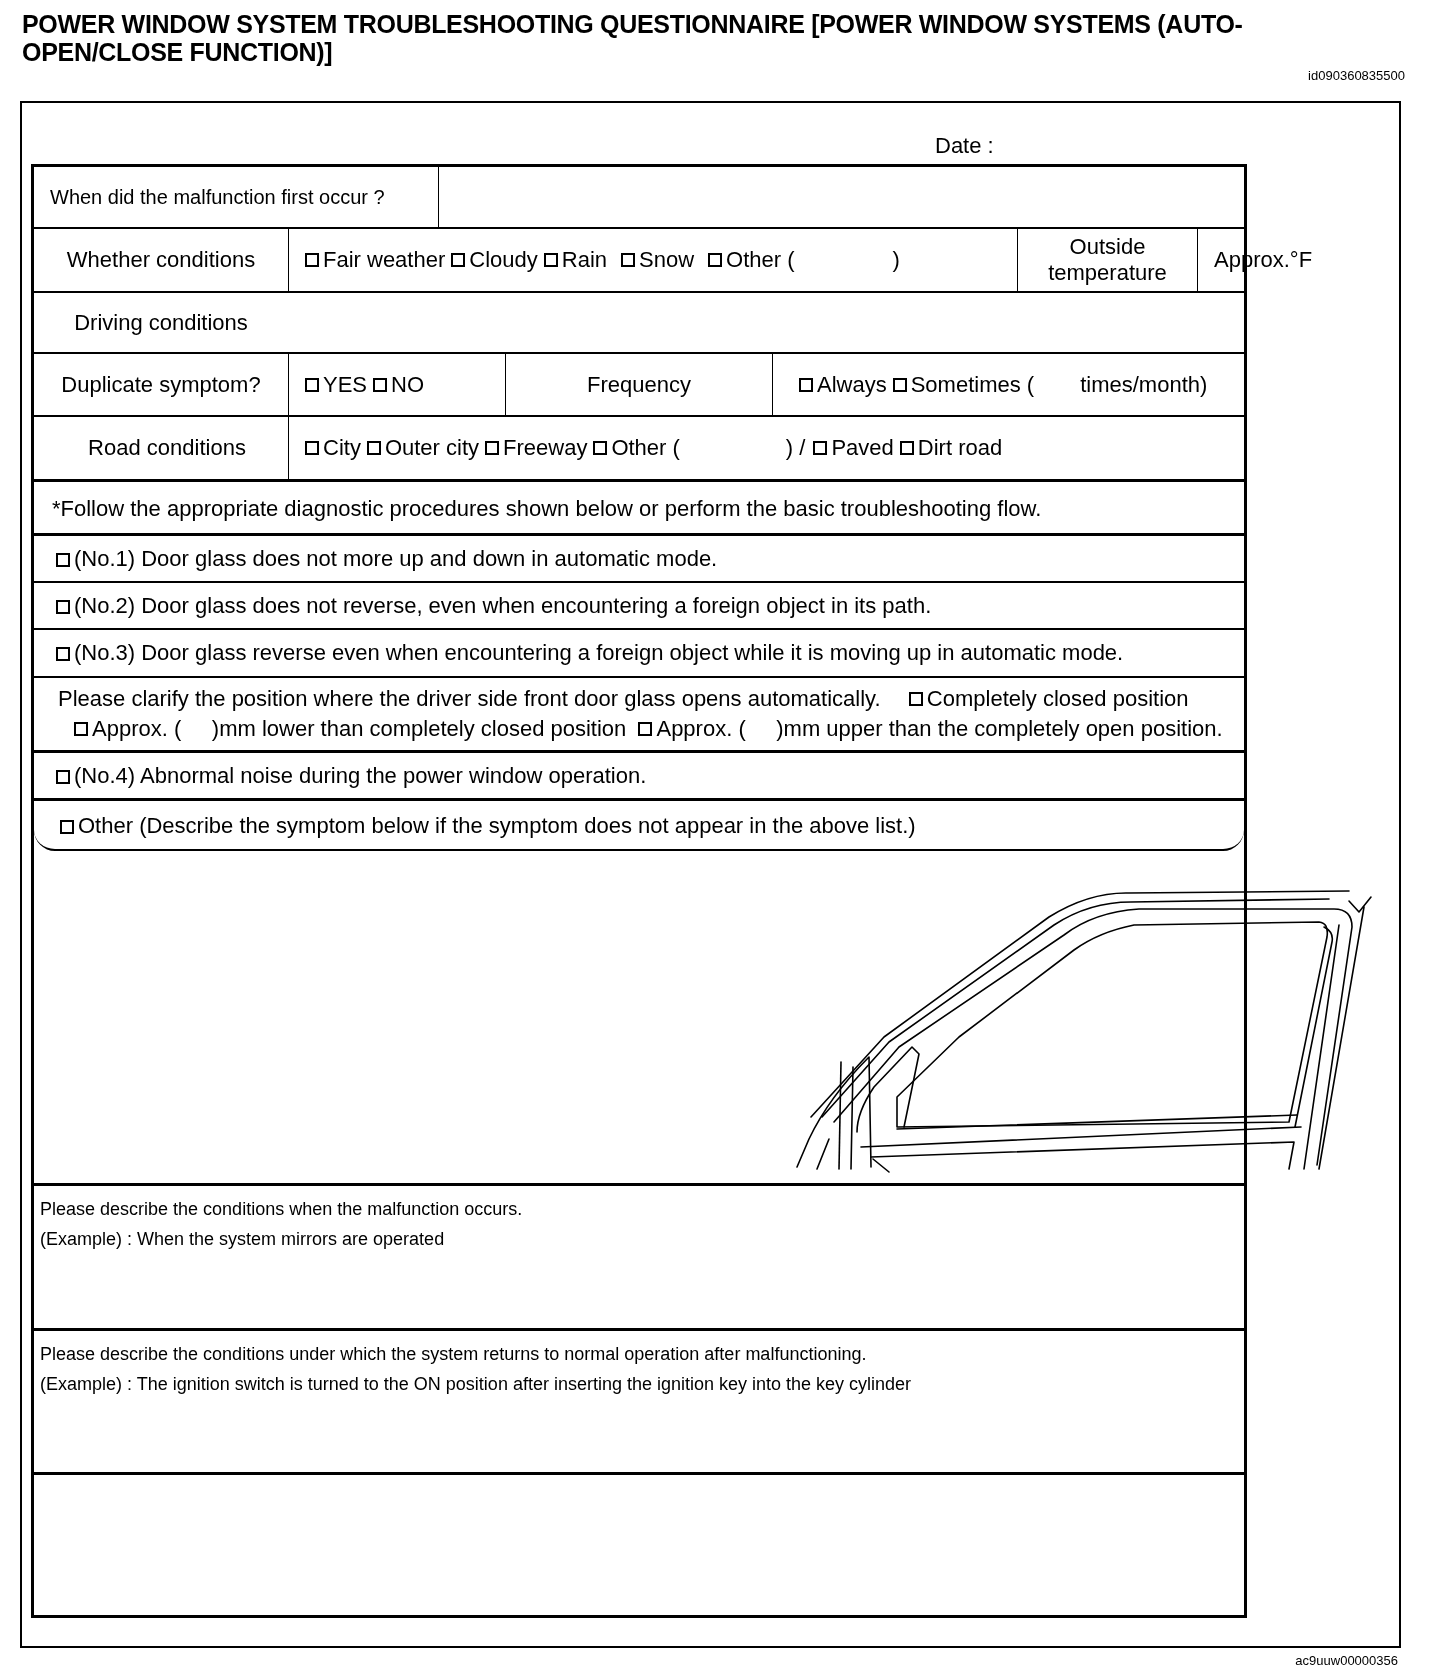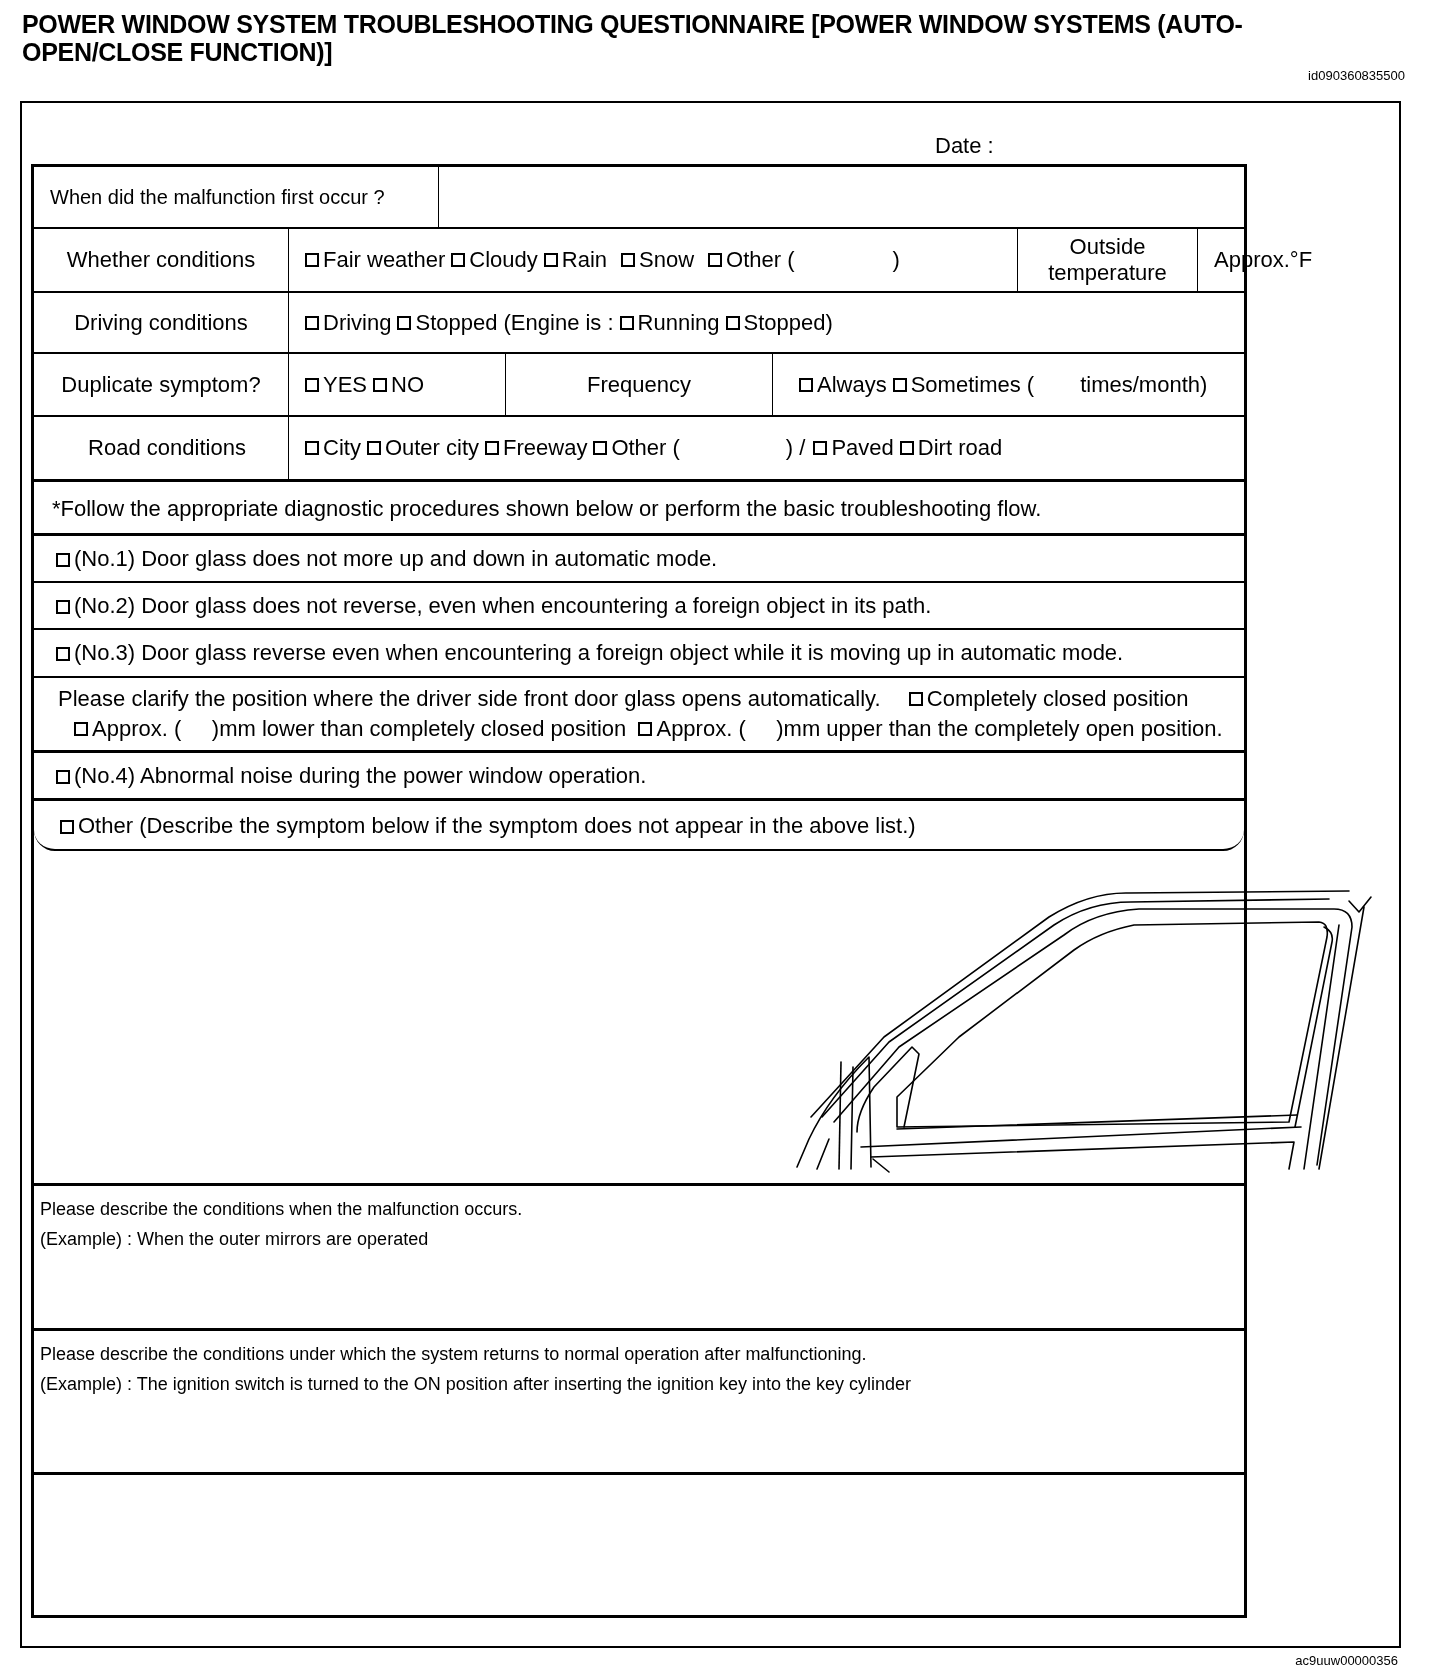--- a/index.html
+++ b/index.html
@@ -100,38 +100,20 @@
       <span>temperature</span>
     </div>
     <div class="cell vline" style="left:1163px; right:0; padding-left:16px; justify-content:space-between; padding-right:10px;">
       <span>Approx.</span>
       <span>°F</span>
     </div>
   </div>
 
   <div class="row" style="top:126px; height:61px;">
     <div class="cell center" style="left:0; width:254px;">Driving conditions</div>
-    <div class="cell vline pad" style="left:254px; right:0;">
-      <span class="opt">
-          <span class="cb"></span>
-          <span>Driving</span>
-        </span>
-      <span class="opt">
-          <span class="cb"></span>
-          <span>Stopped (Engine is :</span>
-        </span>
-      <span class="opt">
-          <span class="cb"></span>
-          <span>Running</span>
-        </span>
-      <span class="opt">
-          <span class="cb"></span>
-          <span>Stopped)</span>
-        </span>
-    </div>
   </div>
 
   <div class="row" style="top:187px; height:63px;">
     <div class="cell center" style="left:0; width:254px;">Duplicate symptom?</div>
     <div class="cell vline pad" style="left:254px; width:217px;">
       <span class="opt">
           <span class="cb"></span>
           <span>YES</span>
         </span>
       <span class="opt">
@@ -229,21 +211,21 @@
 
   <div class="row" style="top:634px; height:50px;border-radius:21px;">
     <div class="line-text" style="top:12px; left:26px;"><span class="cb"></span><span>Other (Describe the symptom below if the symptom does not appear in the above list.)</span></div>
   </div>
 
   <div class="row thick" style="top:684px; height:335px;"></div>
 
   <div class="row thick" style="top:1019px; height:145px;">
     <div class="block-text" style="top:8px;">
       <div>Please describe the conditions when the malfunction occurs.</div>
-      <div>(Example) : When the outer mirrors are operated</div>
+      <div>(Example) : When the system mirrors are operated</div>
     </div>
   </div>
 
   <div class="row thick" style="top:1164px; height:144px;">
     <div class="block-text" style="top:8px;">
       <div>Please describe the conditions under which the system returns to normal operation after malfunctioning.</div>
       <div>(Example) : The ignition switch is turned to the ON position after inserting the ignition key into the key cylinder</div>
     </div>
   </div>
 

